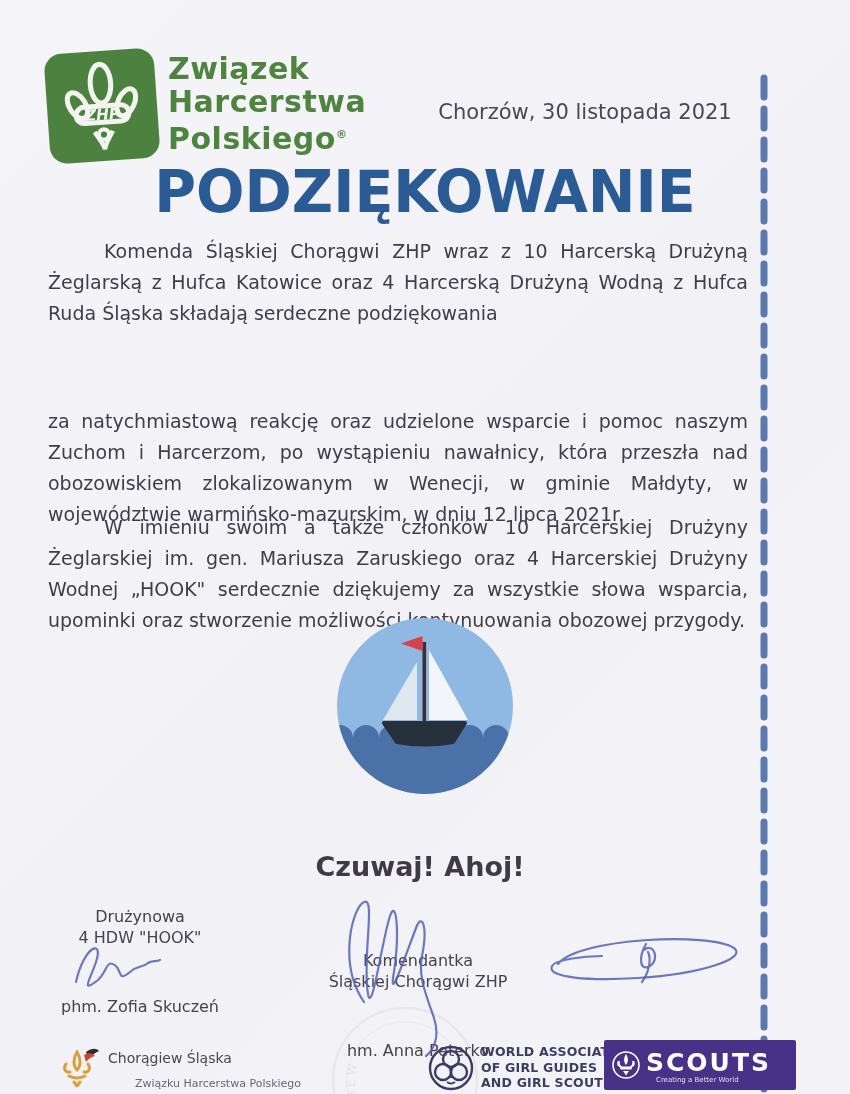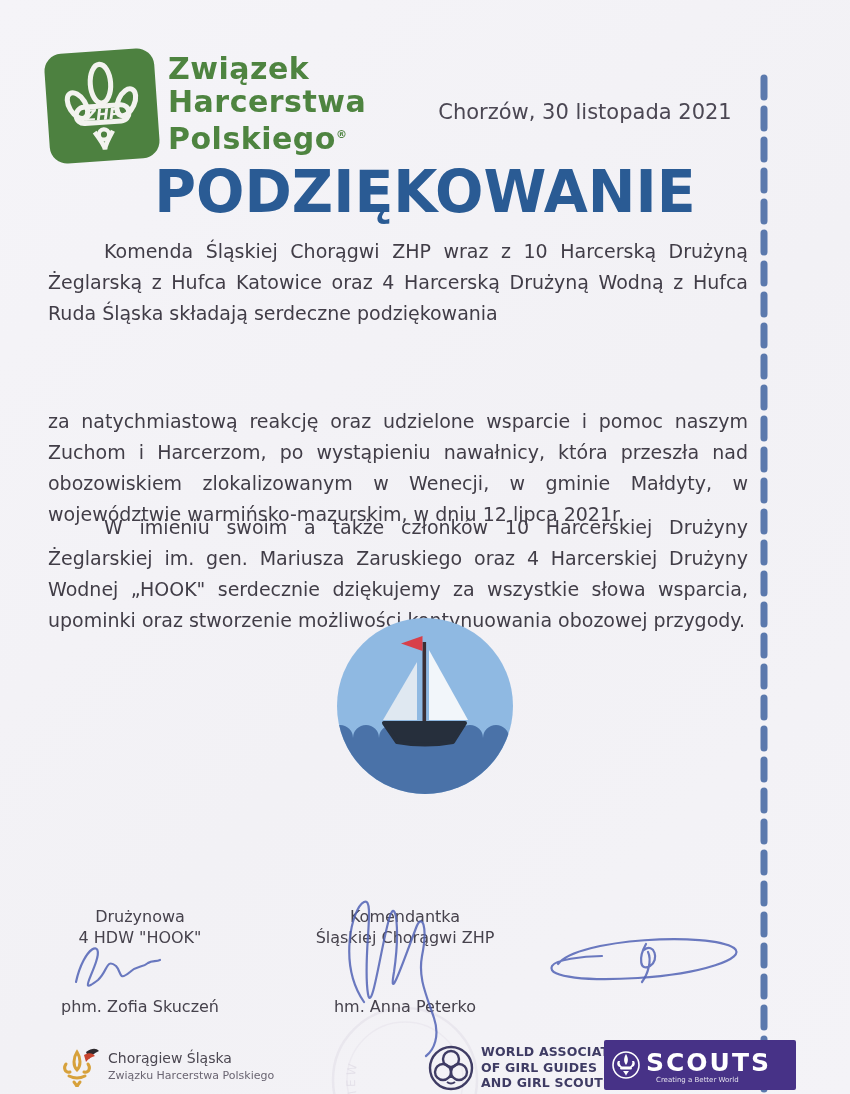--- a/index.html
+++ b/index.html
@@ -34,33 +34,33 @@
   .boat{left:337px;top:618px;width:176px;height:176px;}
 
   
   .closing1{left:45px;top:816px;width:750px;text-align:center;font-size:27px;font-weight:bold;color:#3f3b45;}
   .closing2{left:45px;top:851px;width:750px;text-align:center;font-size:27px;font-weight:bold;color:#3f3b45;}
 
   
   .sig-col{top:906px;width:220px;text-align:center;font-size:16px;line-height:21px;color:#46424c;}
   .sig-col .name{margin-top:48px;}
   .sig-left{left:30px;text-align:center;}
-  .sig-mid{left:295px;}
+  .sig-mid{left:308px;margin-top:44px;}
   .sig-right{left:542px;}
   .ink{position:absolute;pointer-events:none;}
   .ink path{fill:none;stroke:#5163b5;stroke-width:2.2;stroke-linecap:round;opacity:.85;}
 
   
   .stamp{left:320px;top:995px;width:170px;height:170px;opacity:.35;}
 
   
   .foot-choragiew-icon{left:56px;top:1044px;width:46px;height:46px;}
   .foot-choragiew-text{left:108px;top:1050px;width:220px;}
   .foot-choragiew-text .l1{font-size:14px;font-weight:normal;color:#4a4650;}
-  .foot-choragiew-text .l2{font-size:11px;color:#6a6572;margin-top:3px;}
+  .foot-choragiew-text .l2{font-size:11px;color:#6a6572;margin-top:11px;text-align:center;}
   .foot-wagggs-icon{left:427px;top:1044px;width:48px;height:48px;}
   .foot-wagggs-text{left:481px;top:1044px;width:180px;font-size:12.5px;font-weight:bold;line-height:15.5px;color:#3f3c64;letter-spacing:.2px;}
   .scouts-box{left:604px;top:1040px;width:152px;height:50px;background:#473287;border-radius:2px;padding-left:40px;}
   .scouts-fleur{position:absolute;left:7px;top:10px;width:30px;height:30px;}
   .scouts-label{position:absolute;left:42px;top:8px;font-size:25px;font-weight:bold;color:#ffffff;letter-spacing:2px;}
   .scouts-tag{position:absolute;left:52px;top:36px;font-size:7px;color:rgba(255,255,255,.85);}
 
   
   .dash-line{left:752px;top:0;width:24px;height:1094px;}
 </style>
@@ -113,20 +113,21 @@
     <g clip-path="url(#boatClip)">
       <path fill="#4a72a8" d="M-10,120 a13,13 0 0 1 26,0 a13,13 0 0 1 26,0 a13,13 0 0 1 26,0 a13,13 0 0 1 26,0 a13,13 0 0 1 26,0 a13,13 0 0 1 26,0 a13,13 0 0 1 26,0 a13,13 0 0 1 26,0 L198,180 L-10,180 Z"></path>
       <path d="M80,44 L80,102 L46,102 Z" fill="#dfe8f1"></path>
       <path d="M92,32 L92,102 L131,102 Z" fill="#f2f6fa"></path>
       <rect x="85.5" y="24" width="3.6" height="84" fill="#3a2f35"></rect>
       <path d="M85.5,18 L85.5,33 L64,25.5 Z" fill="#d8404a"></path>
       <path d="M47,105 L128,105 L116,124 Q88,129 60,124 Z" fill="#262f3c" stroke="#262f3c" stroke-width="4" stroke-linejoin="round"></path>
     </g>
   </svg>
 
+  <div class="abs closing2">Czuwaj! Ahoj!</div>
 
   <svg class="abs stamp" width="170" height="170" viewBox="0 0 170 170">
     <defs>
         <path id="stampArc" d="M25,95 A60,60 0 0 1 145,95" transform="rotate(-90 85 85)"></path>
       </defs>
     <circle cx="85" cy="85" r="72" fill="none" stroke="#b6abc2" stroke-width="2.5" opacity=".45"></circle>
     <circle cx="85" cy="85" r="58" fill="none" stroke="#c3b9cd" stroke-width="1.5" opacity=".4"></circle>
     <text font-family="DejaVu Sans, sans-serif" font-size="12" fill="#b0a5bd" letter-spacing="3" opacity=".6">
       <textPath href="#stampArc" startOffset="10">CHORĄGIEW</textPath>
     </text>

